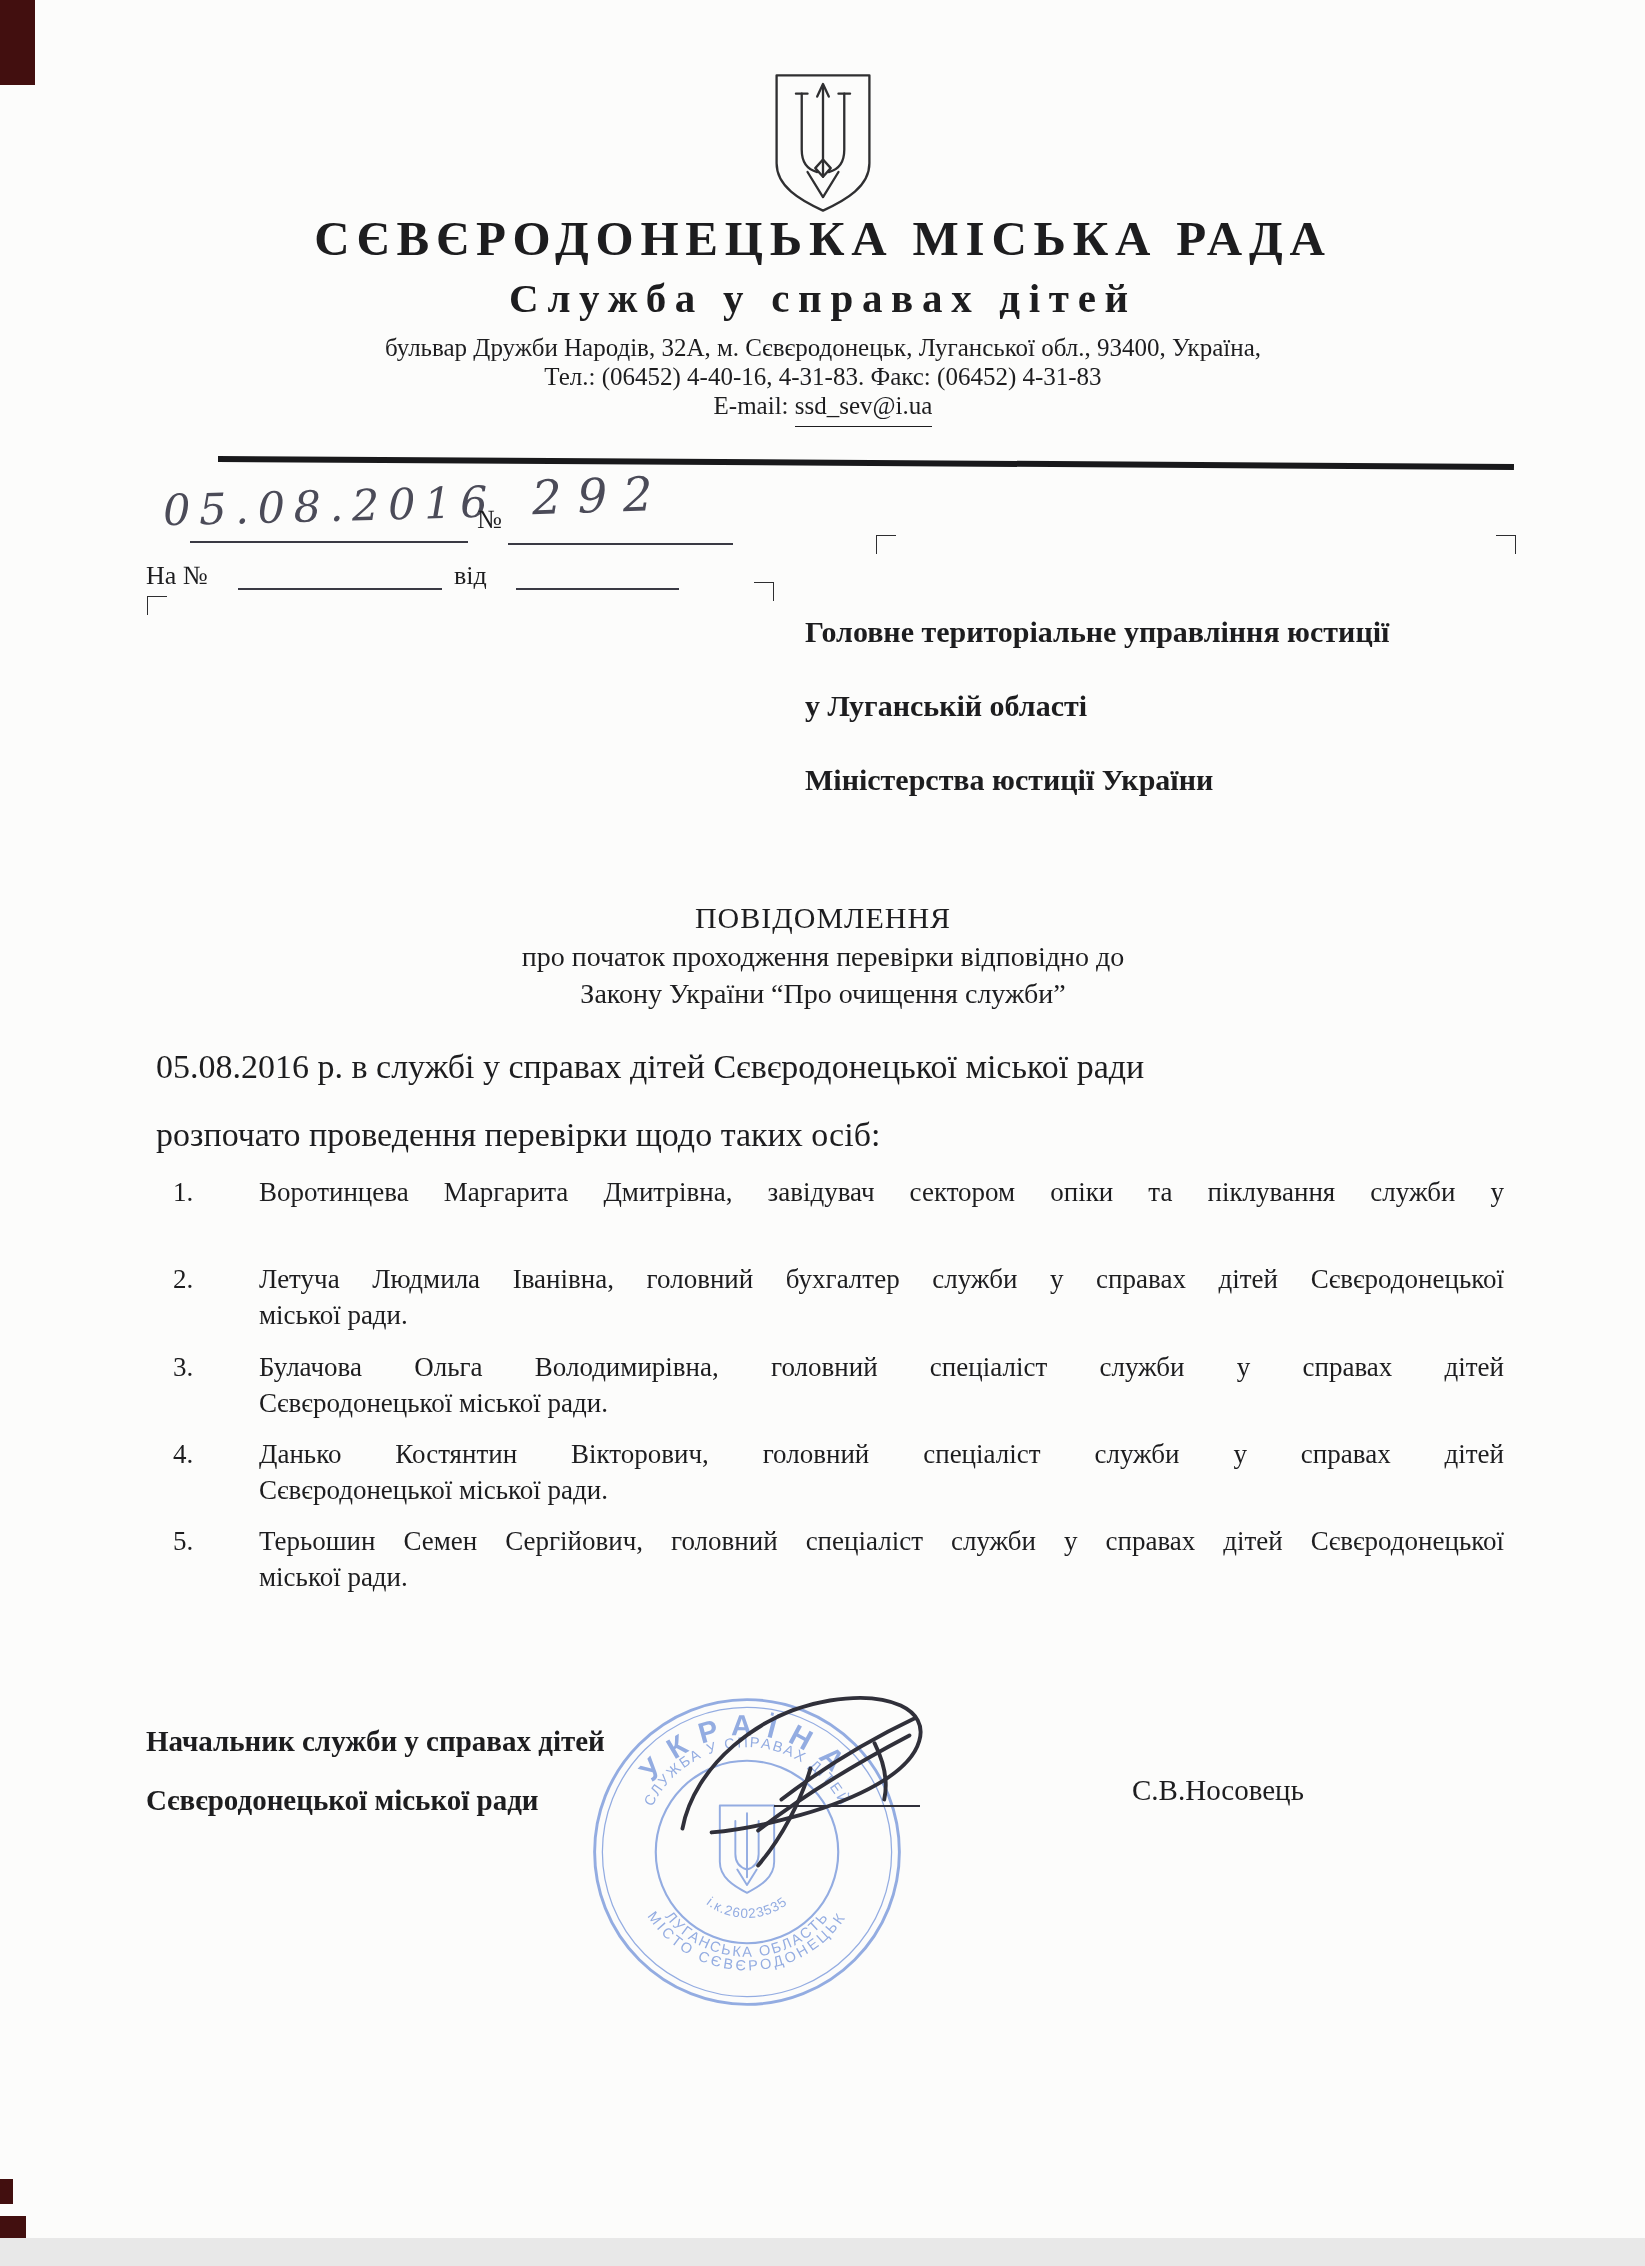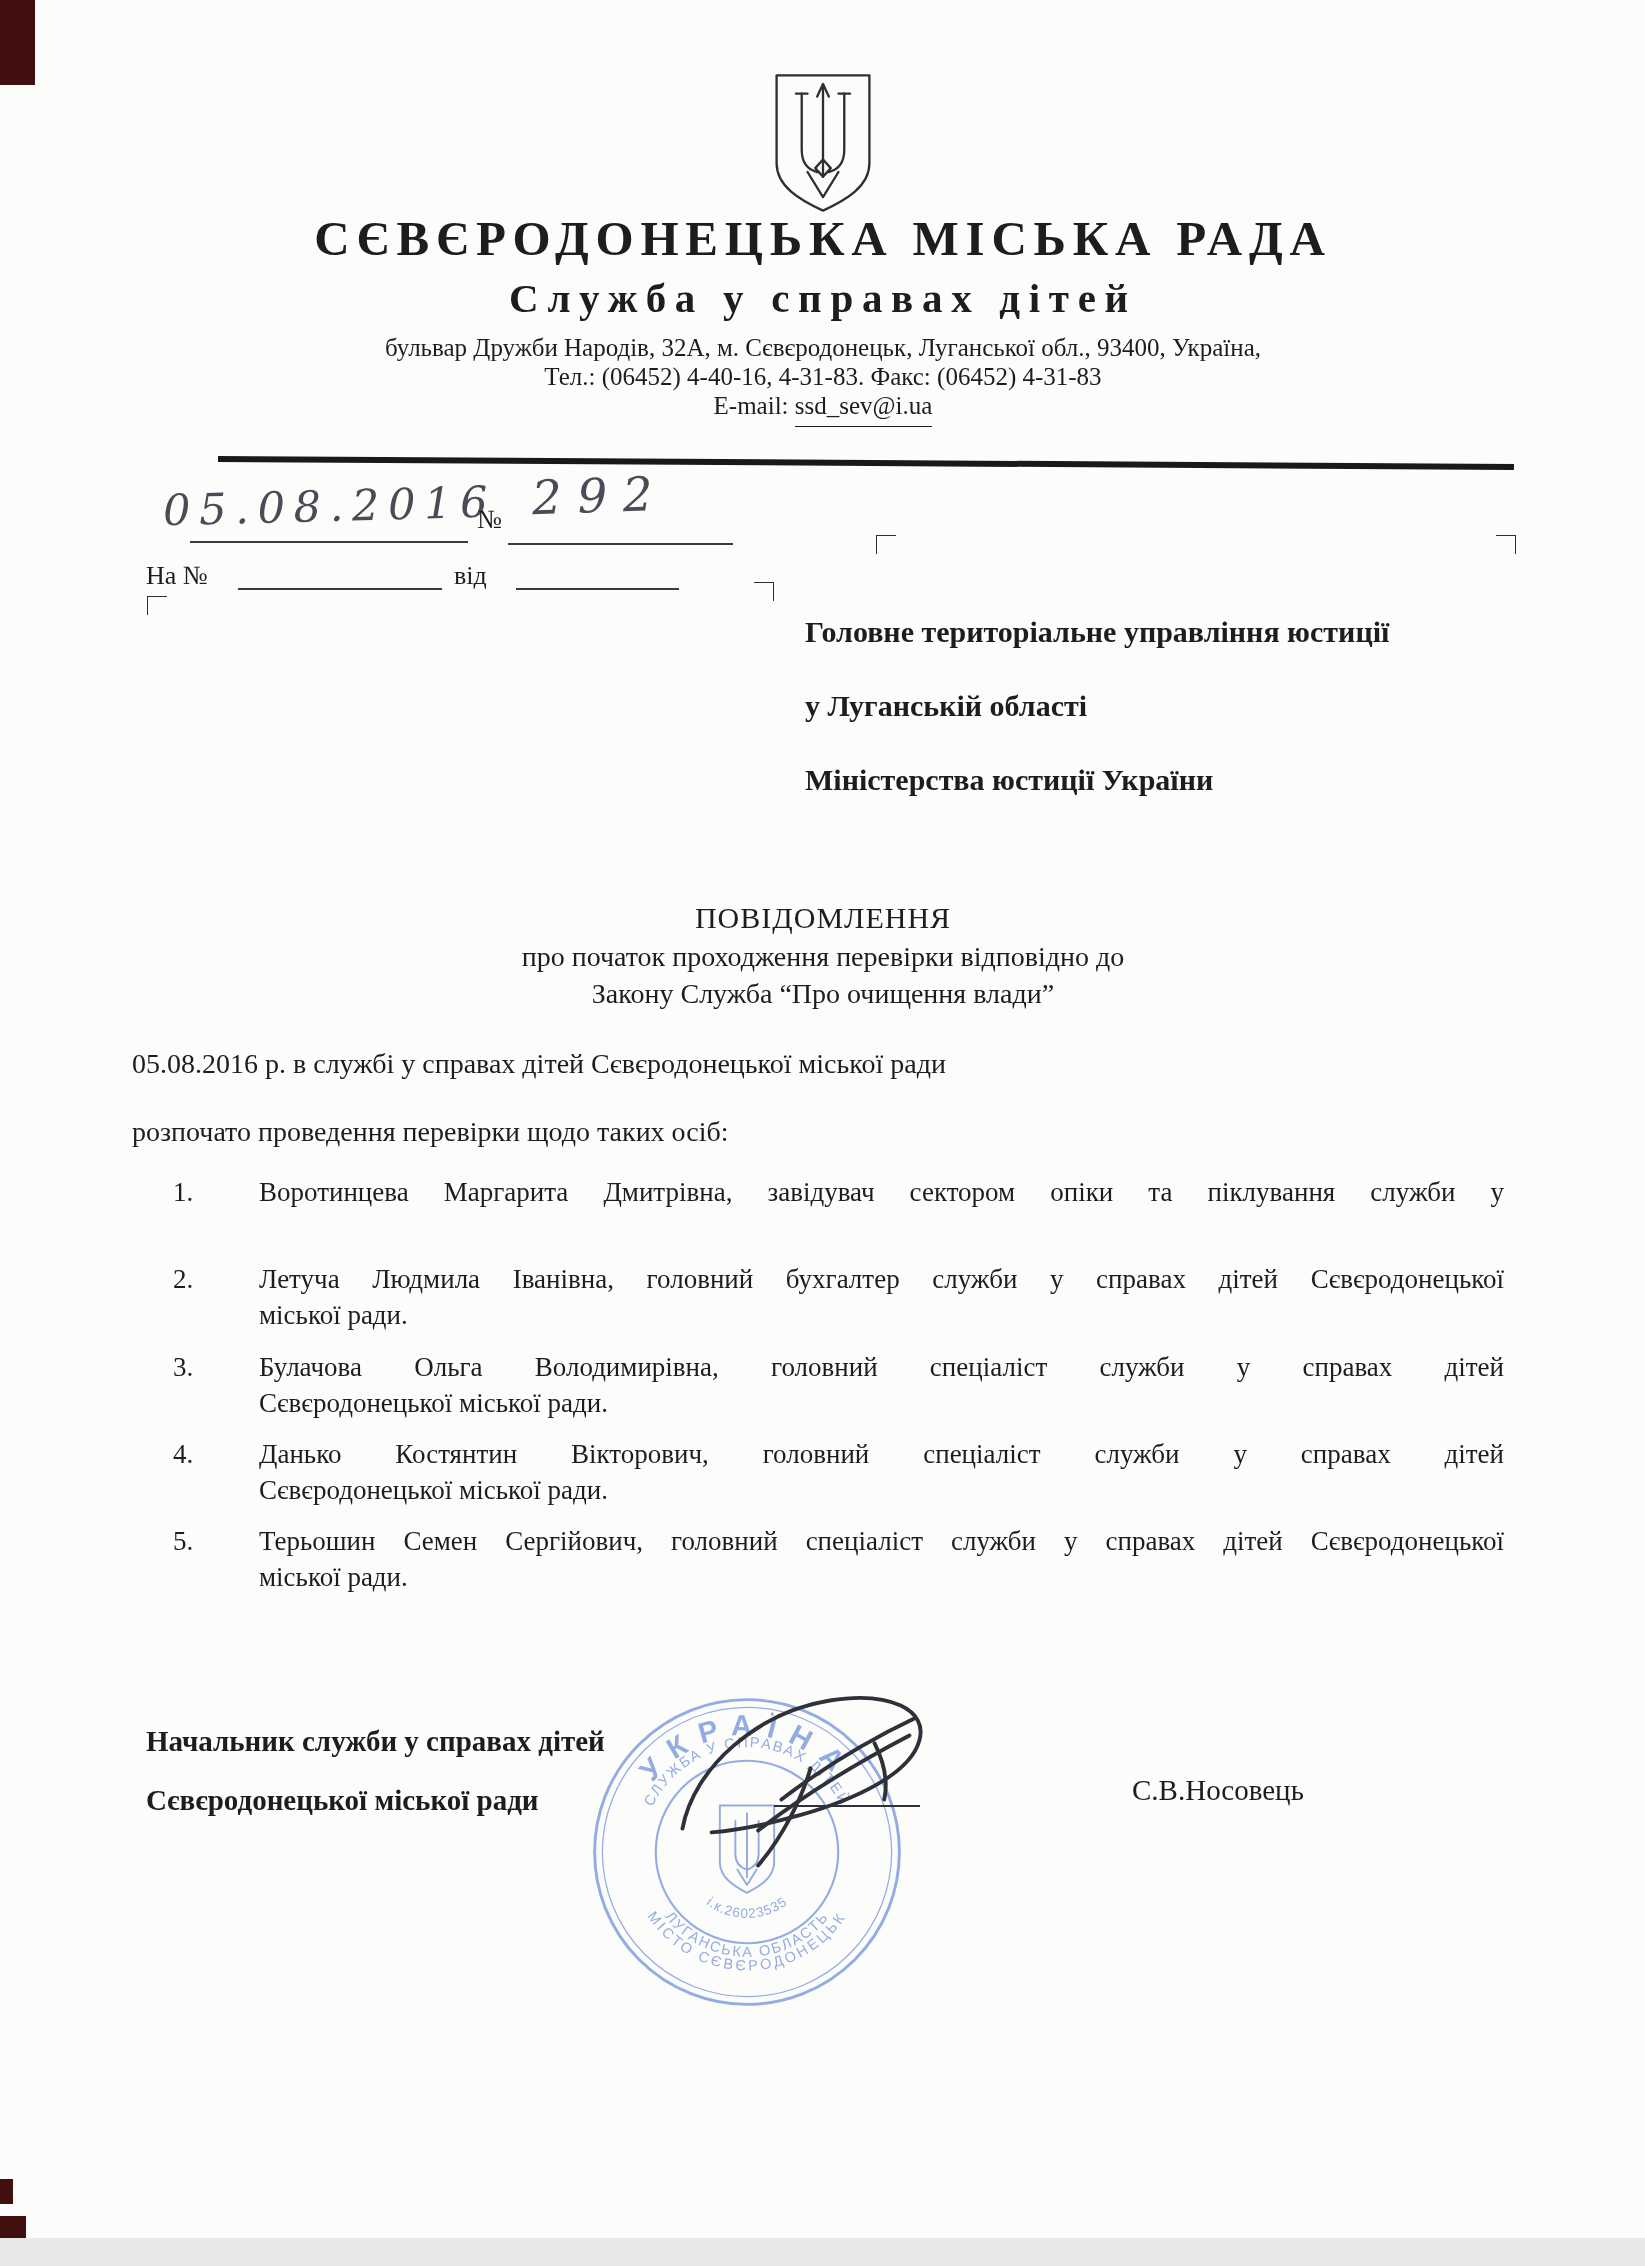--- a/index.html
+++ b/index.html
@@ -23,21 +23,21 @@
   .hand-num{left:532px;top:468px;font-size:47px;letter-spacing:15.5px;transform:rotate(-2deg);}
   .uline{position:absolute;height:1.9px;background:#3a3a44;}
   .lbl{font-size:26px;}
   .br{position:absolute;width:19.4px;height:17.5px;border:0 solid #2e2e30;}
   .br-tl{border-left-width:1.9px;border-top-width:1.9px;}
   .br-tr{border-right-width:1.9px;border-top-width:1.9px;}
   .recip{left:805px;width:718px;font-size:30px;font-weight:bold;}
   .title-h{top:901px;font-size:30px;letter-spacing:1px;}
   .title-s1{top:941px;font-size:28px;}
   .title-s2{top:978px;font-size:28px;}
-  .para{left:132px;width:1359px;font-size:28px;}
+  .para{left:156px;width:1359px;font-size:34px;}
   .list-item{position:absolute;left:173px;width:1331px;display:flex;font-size:27px;line-height:36px;}
   .item-num{width:43px;flex:none;}
   .item-text{flex:1;margin-left:43px;}
   .jline{text-align:justify;text-align-last:justify;}
   .sig-pos{left:146px;font-size:29px;font-weight:bold;text-align:center;}
   .sig-name{left:1132px;top:1774px;font-size:29px;font-weight:normal;}
   svg{display:block;}
 </style>
 </head>
 <body>
@@ -84,21 +84,21 @@
   <div class="br br-tr" style="left:754px;top:582px;"></div>
   <div class="br br-tl" style="left:876px;top:535px;"></div>
   <div class="br br-tr" style="left:1496px;top:535px;"></div>
 
   <div class="abs recip" style="top:615px;">Головне територіальне управління юстиції</div>
   <div class="abs recip" style="top:689px;">у Луганській області</div>
   <div class="abs recip" style="top:763px;">Міністерства юстиції України</div>
 
   <div class="abs ctr2 title-h">ПОВІДОМЛЕННЯ</div>
   <div class="abs ctr2 title-s1">про початок проходження перевірки відповідно до</div>
-  <div class="abs ctr2 title-s2">Закону Служба “Про очищення влади”</div>
+  <div class="abs ctr2 title-s2">Закону України “Про очищення служби”</div>
 
   <div class="abs para" style="top:1048px;">05.08.2016 р. в службі у справах дітей Сєвєродонецької міської ради</div>
   <div class="abs para" style="top:1116px;">розпочато проведення перевірки щодо таких осіб:</div>
 
   <div class="list-item" style="top:1174px;">
     <div class="item-num">1.</div>
     <div class="item-text">
       <div class="jline">Воротинцева Маргарита Дмитрівна,  завідувач сектором опіки та піклування служби у</div>
     </div>
   </div>

